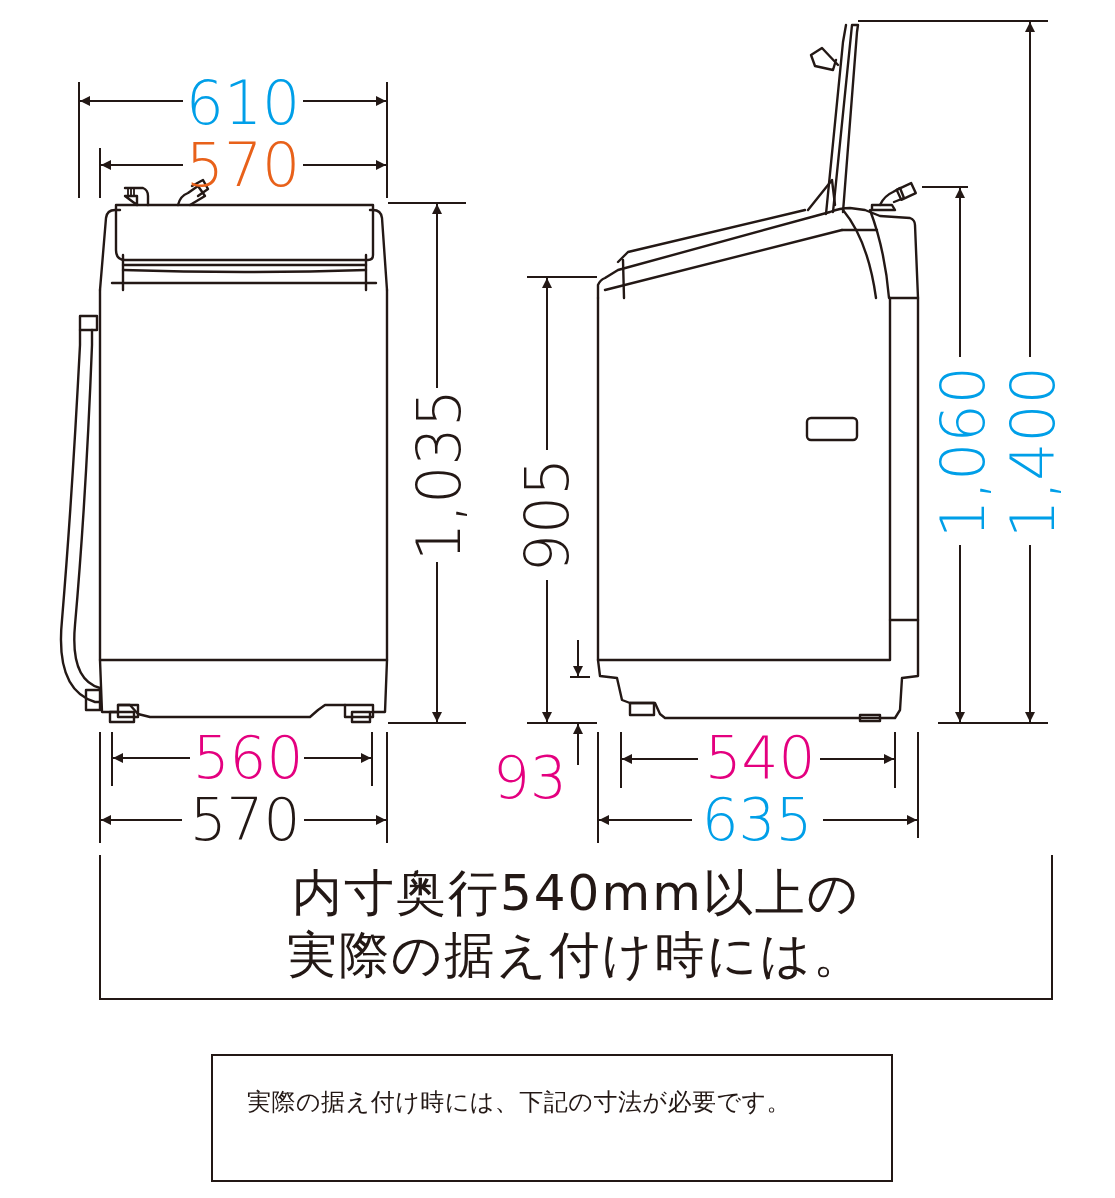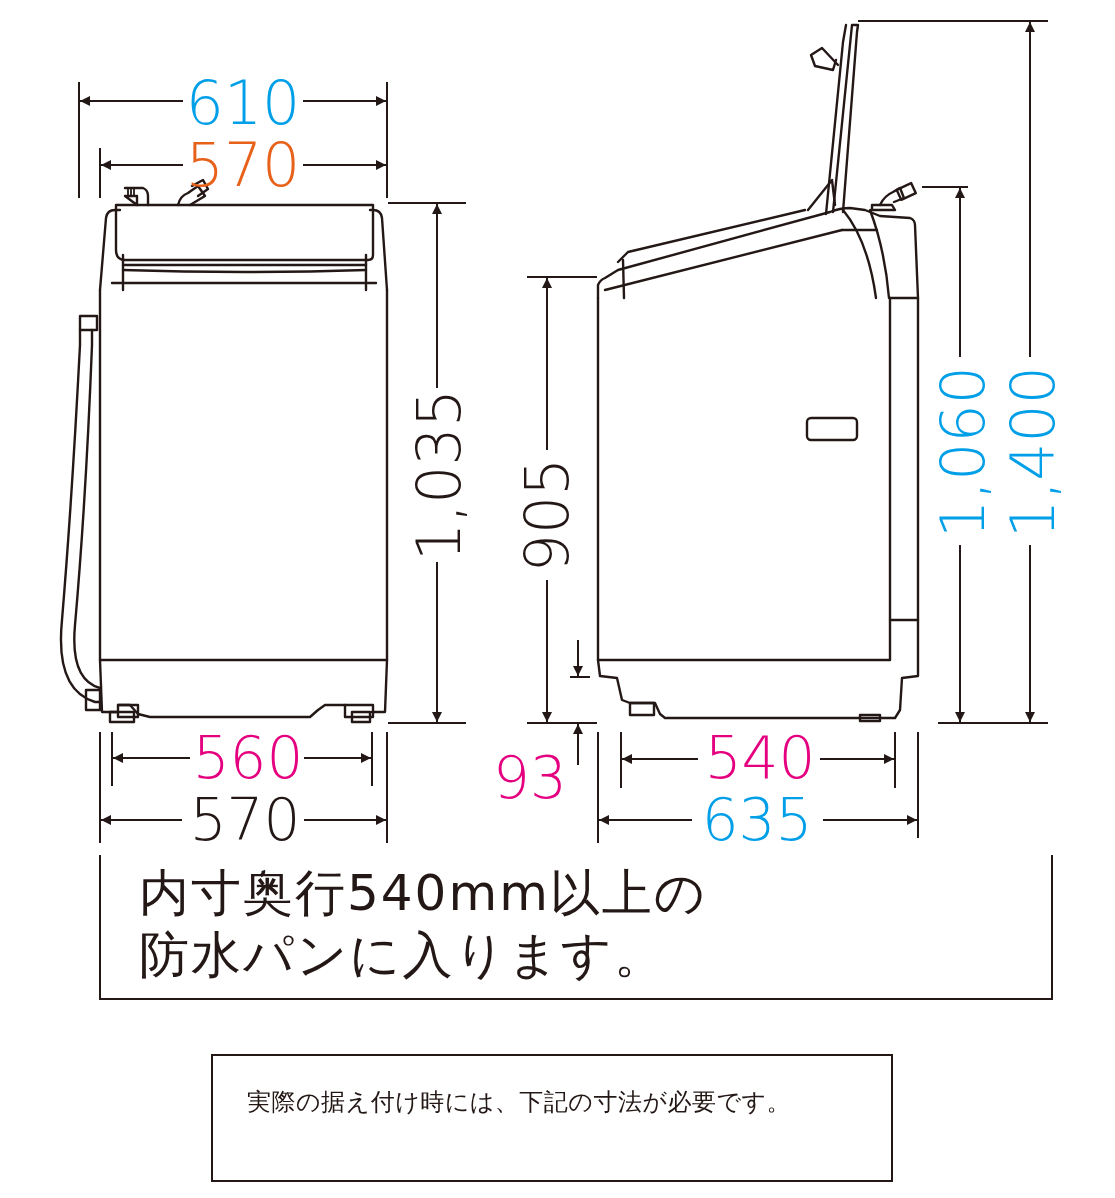--- a/index.html
+++ b/index.html
@@ -7,22 +7,22 @@
            font-family: "DejaVu Sans", "Liberation Sans", sans-serif; }
     svg { position: absolute; left: 0; top: 0; }
     .ln { stroke: #231815; stroke-width: 2.4; fill: none; stroke-linejoin: round; stroke-linecap: round; }
     .thin { stroke: #231815; stroke-width: 1.8; fill: none; }
     .dim { stroke: #231815; stroke-width: 2; fill: none; }
     .arrow { fill: #231815; }
     .num { font-family: "DejaVu Sans", sans-serif; font-weight: 300; }
     .note-box { position: absolute; left: 211px; top: 1054px; width: 682px; height: 128px;
                 border: 2px solid #231815; box-sizing: border-box; }
     .note-line { position: absolute; left: 34px; font-size: 24px; color: #231815; white-space: nowrap; letter-spacing: 0.5px; }
-    .pan-text { position: absolute; left: 100px; width: 952px; color: #231815;
-                font-size: 50px; line-height: 60px; letter-spacing: 2px; padding-left: 39px; }
+    .pan-text { position: absolute; left: 100px; width: 952px; text-align: center; color: #231815;
+                font-size: 50px; line-height: 60px; letter-spacing: 2px; }
   </style>
 </head>
 <body>
 
 <svg width="1115" height="1198" viewBox="0 0 1115 1198">
   <defs>
     <marker id="arr" viewBox="0 0 10 10" refX="10" refY="5" markerWidth="14" markerHeight="10" markerUnits="userSpaceOnUse" orient="auto-start-reverse">
       <path d="M0,0 L10,5 L0,10 z" class="arrow"></path>
     </marker>
   </defs>
@@ -174,17 +174,17 @@
     <line class="dim" x1="918" y1="732" x2="918" y2="838"></line>
     <line class="dim" x1="599" y1="820" x2="692" y2="820" marker-start="url(#arr)"></line>
     <line class="dim" x1="823" y1="820" x2="917" y2="820" marker-end="url(#arr)"></line>
   </g>
   <text x="757" y="840" text-anchor="middle" class="num" font-size="58" fill="#009fe8">635</text>
 
   <path class="dim" d="M100,855 L100,999 L1052,999 L1052,855"></path>
 </svg>
 
 <div class="pan-text" style="top:863px;">内寸奥行540mm以上の</div>
-<div class="pan-text" style="top:925px;">防水パンに入ります。</div>
+<div class="pan-text" style="top:925px;">実際の据え付け時には。</div>
 
 <div class="note-box">
   <div class="note-line" style="top:30px;">実際の据え付け時には、下記の寸法が必要です。</div>
 </div>
 
 </body></html>

